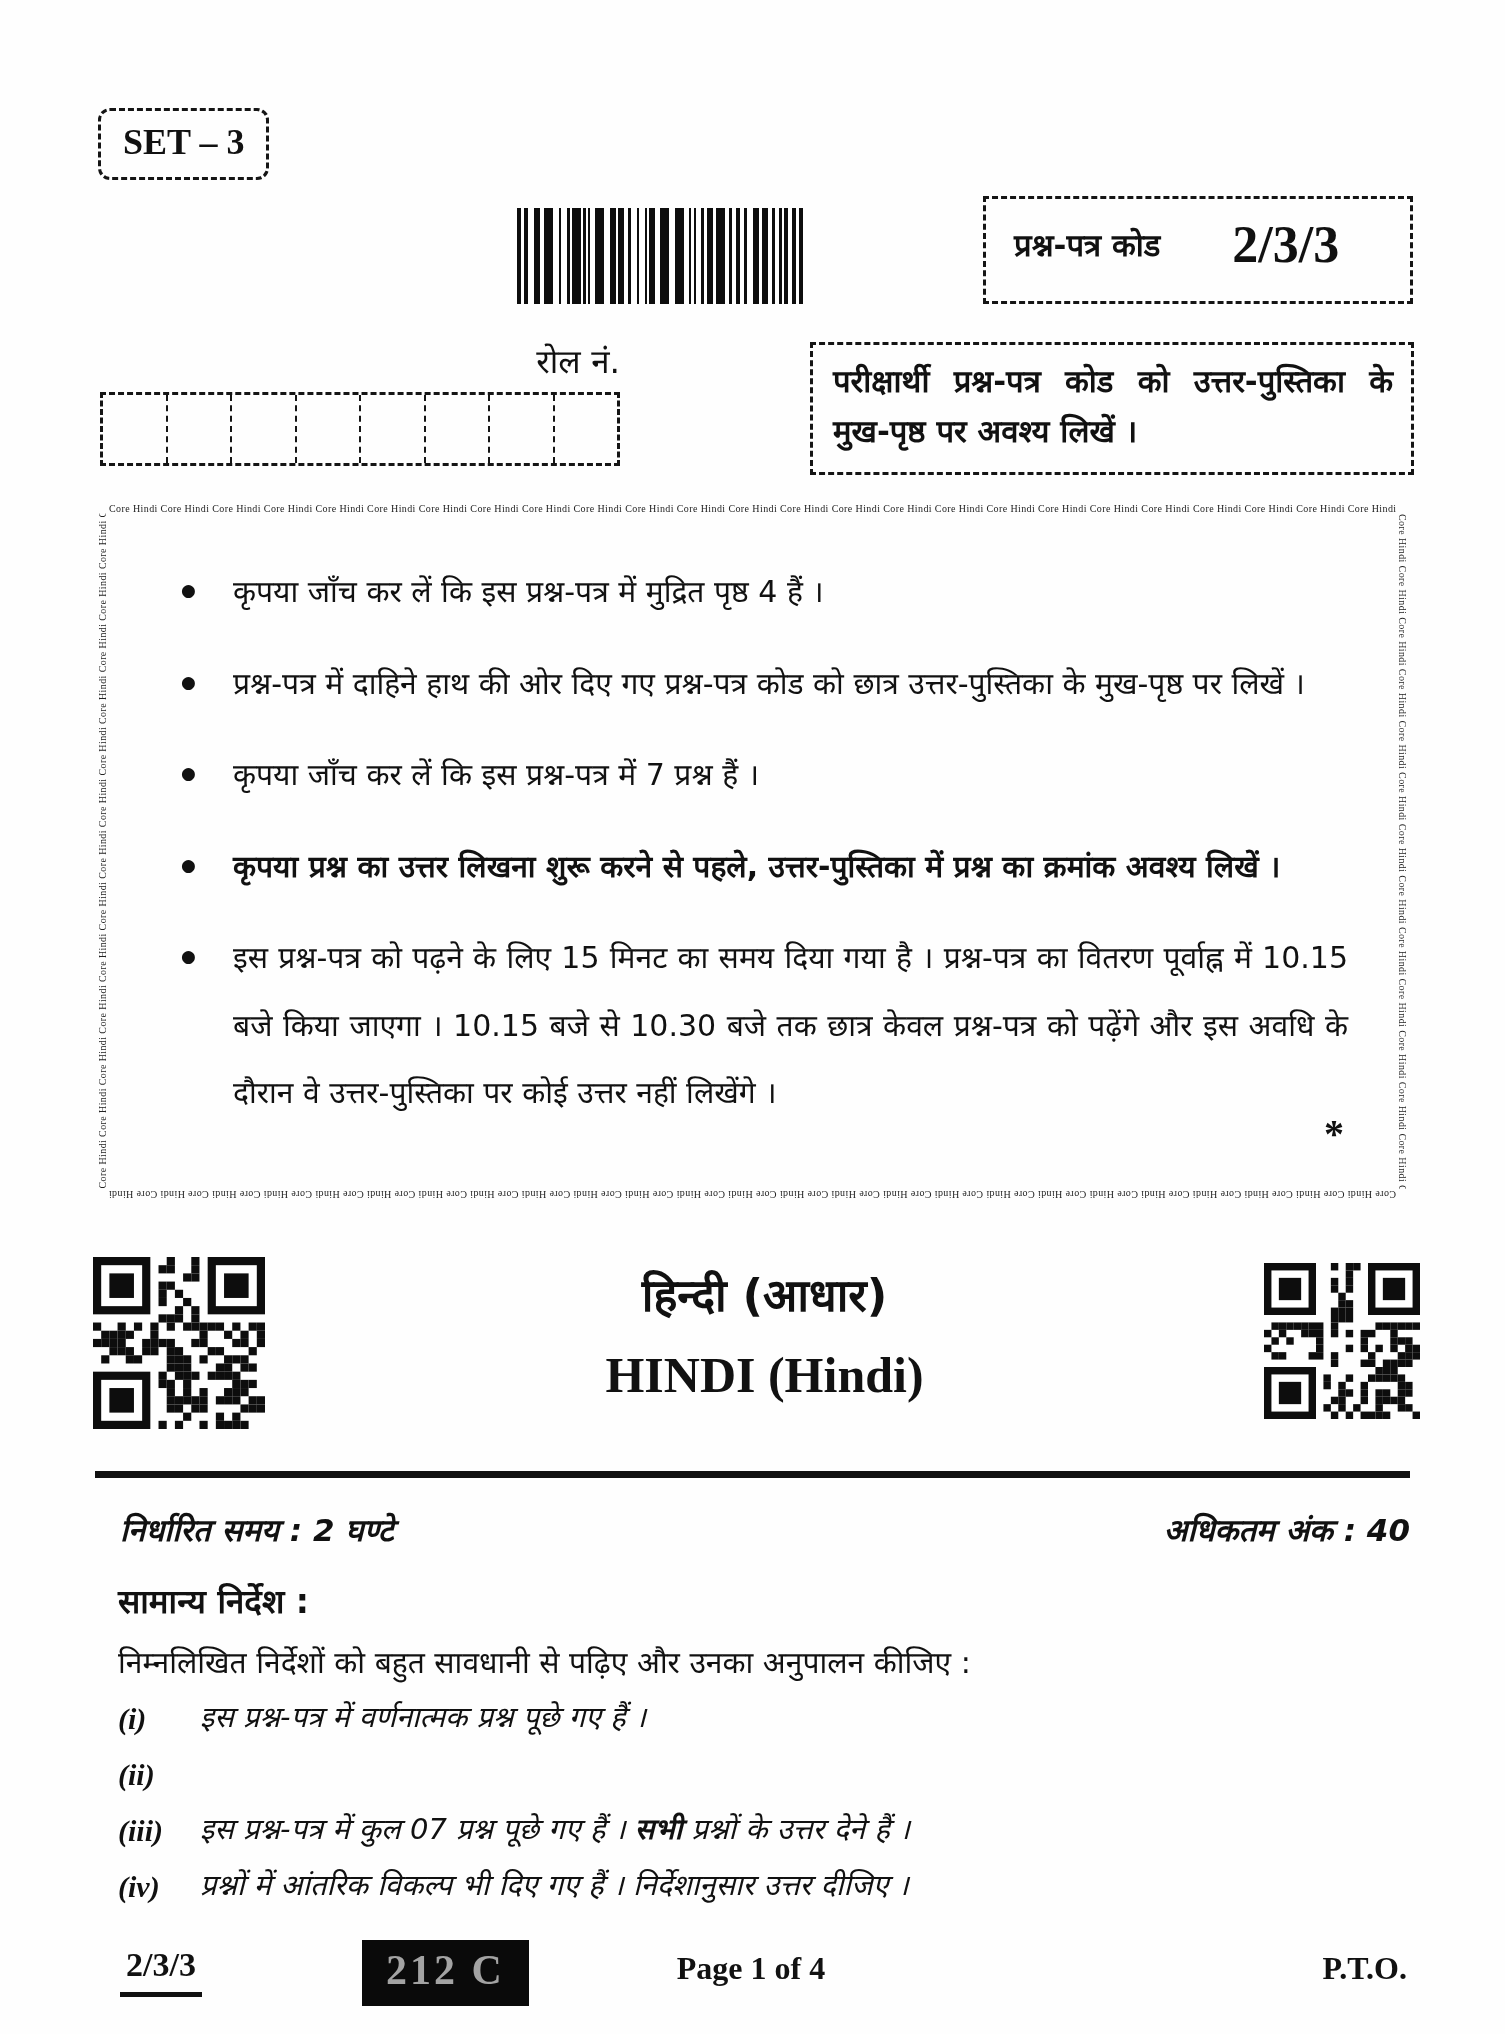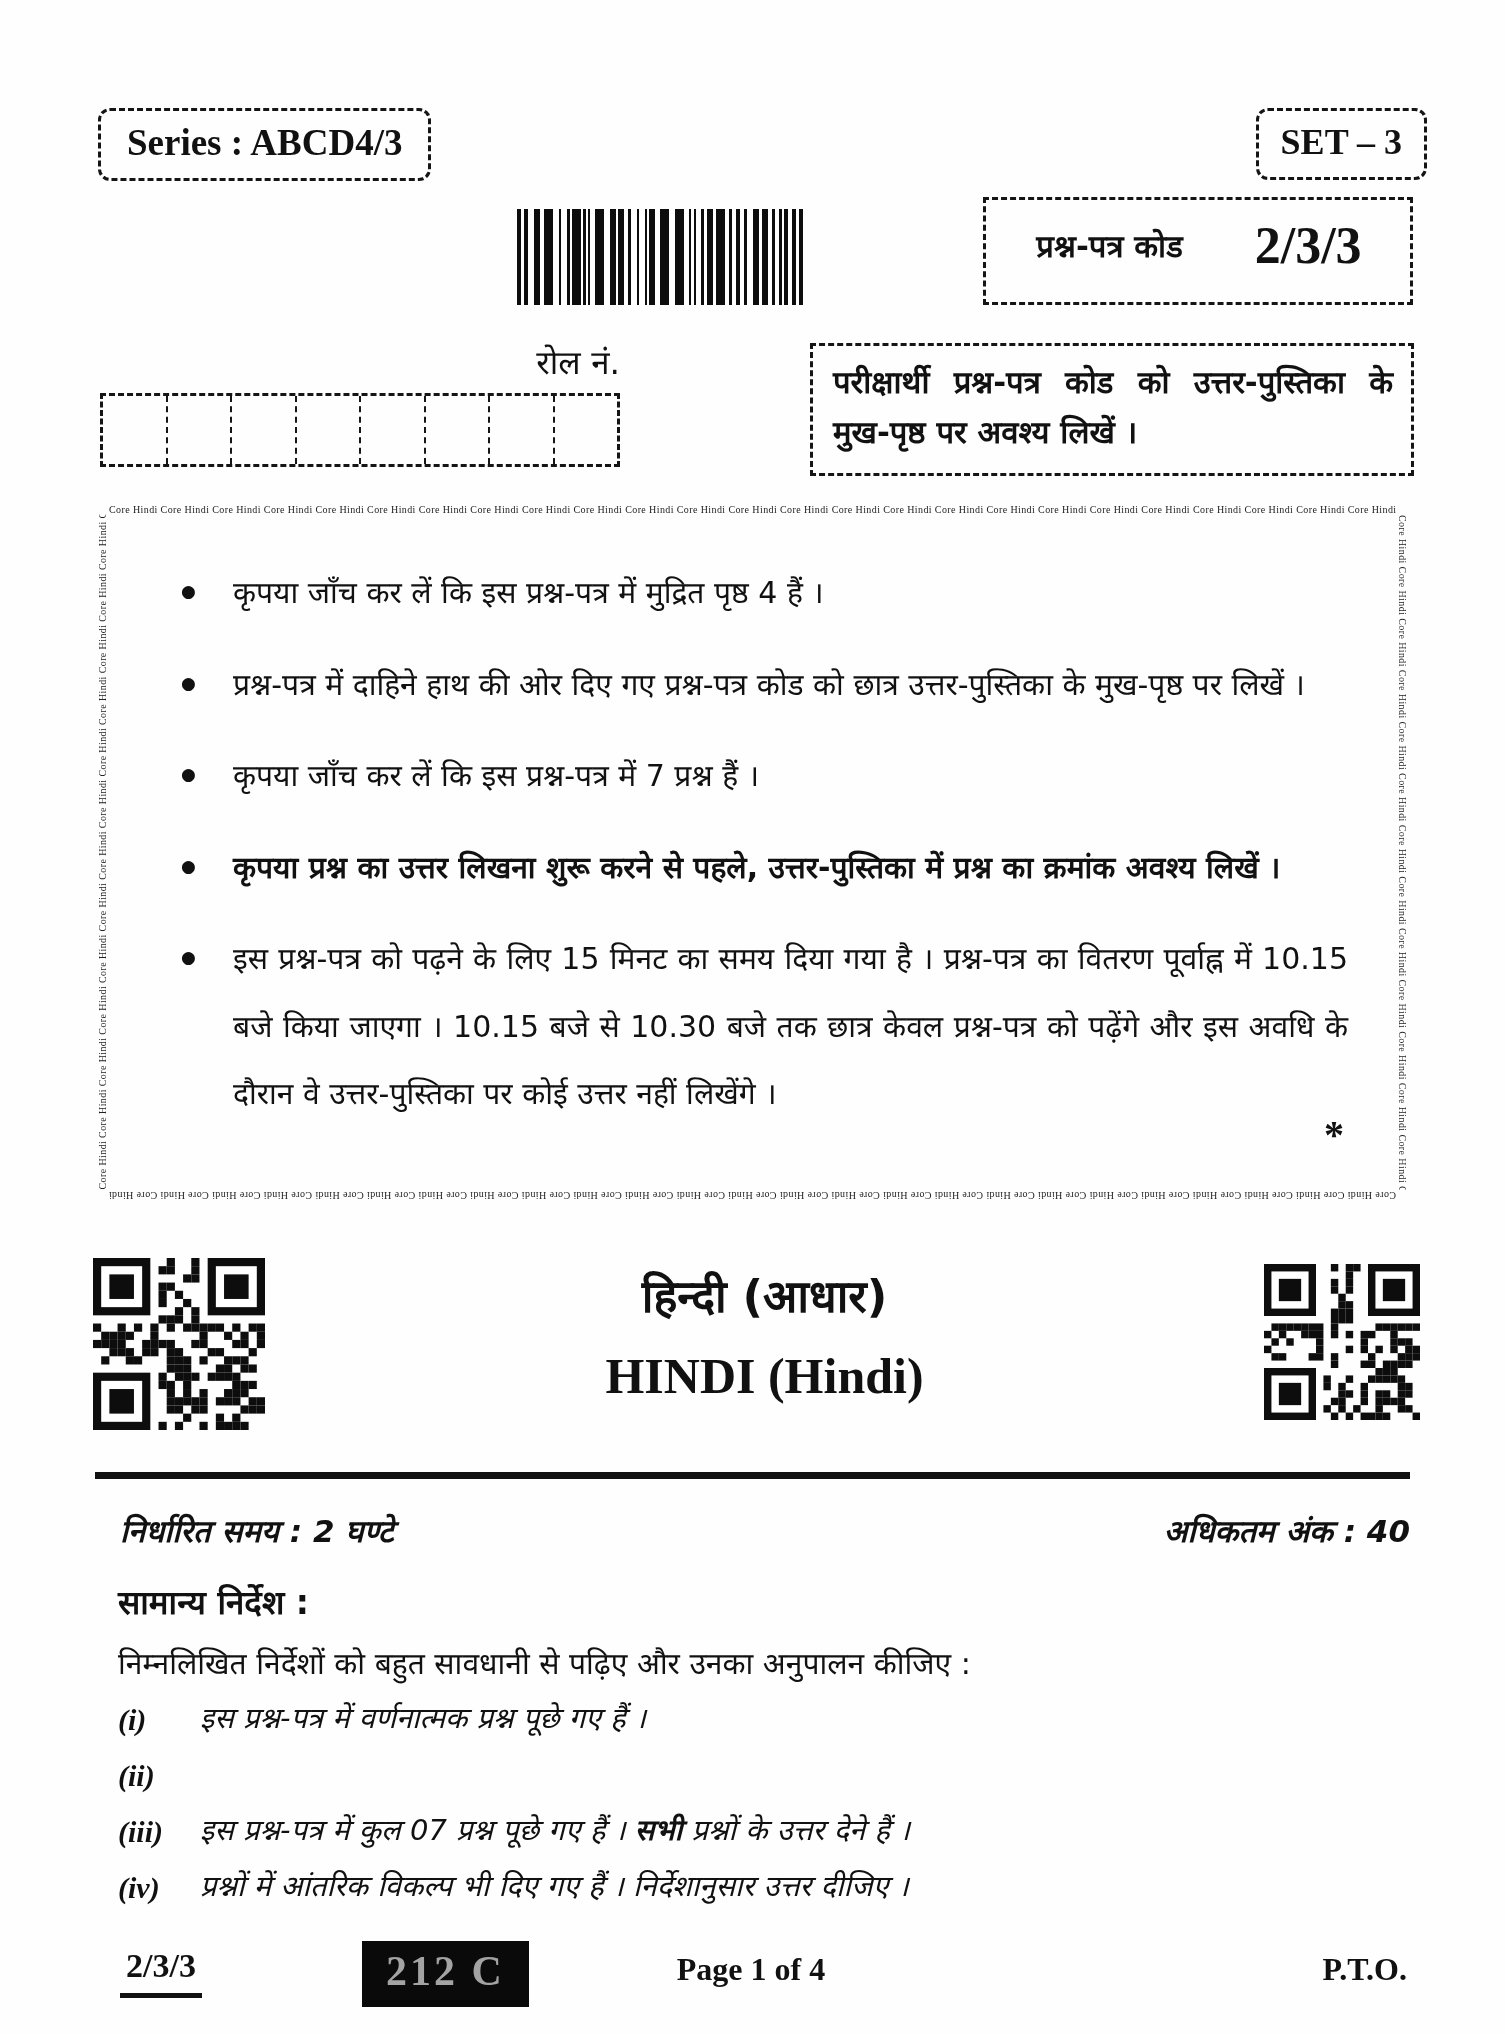--- a/index.html
+++ b/index.html
@@ -28,21 +28,20 @@
   .set-box{font-size:36px;padding:10px 22px 14px;}
   
   .row2{position:relative;height:118px;margin-top:16px;}
   .barcode{position:absolute;left:517px;top:12px;}
   .qp-code-box{
     position:absolute;left:983px;top:0;width:430px;height:108px;
     box-sizing:border-box;
     border:3px dashed #151515;
     display:flex;align-items:center;
     padding:6px 26px 18px 28px;
-    justify-content:center;
   }
   .qp-code-label{font-size:31px;font-weight:700;}
   .qp-code-value{font-family:"Liberation Serif",serif;font-size:52px;font-weight:700;margin-left:72px;}
   
   .row3{position:relative;height:146px;margin-top:24px;}
   .roll-label{
     position:absolute;left:100px;top:0;width:520px;
     text-align:right;font-size:33px;font-weight:400;
   }
   .roll-grid{
@@ -130,23 +129,20 @@
   }
   .f-page{margin-left:148px;padding-top:4px;font-family:"Liberation Serif",serif;font-size:32px;font-weight:700;}
   .f-pto{margin-left:auto;padding-top:4px;font-family:"Liberation Serif",serif;font-size:32px;font-weight:700;}
 </style>
 </head>
 <body>
 
 <div class="page">
 
   <div class="header-row">
-    <div class="dash-box series-box">
-      <span>Series : ABCD4/3</span>
-    </div>
     <div class="dash-box set-box">
       <span>SET – 3</span>
     </div>
   </div>
 
   <div class="row2">
     <svg class="barcode" id="barcode" width="290" height="96">
         <rect x="0" y="0" width="4" height="96" fill="#0d0d0d"></rect>
         <rect x="7" y="0" width="4" height="96" fill="#0d0d0d"></rect>
         <rect x="17" y="0" width="6" height="96" fill="#0d0d0d"></rect>

